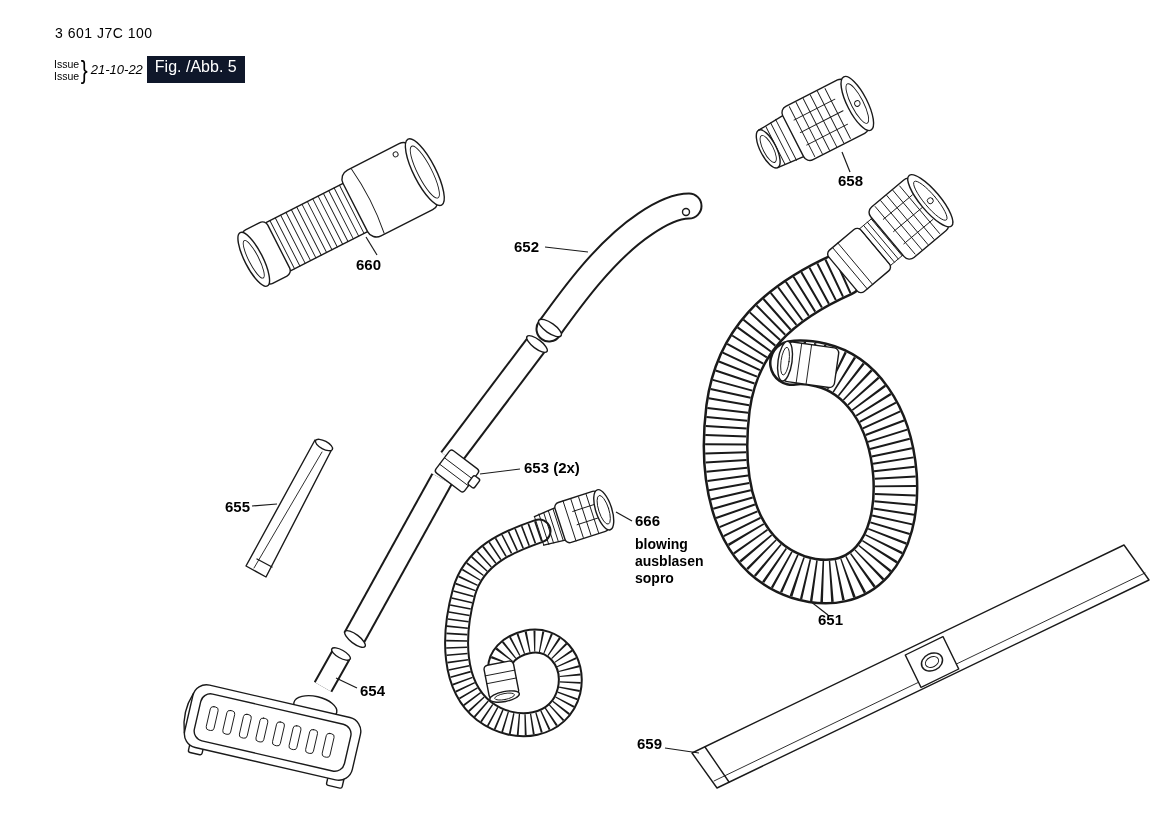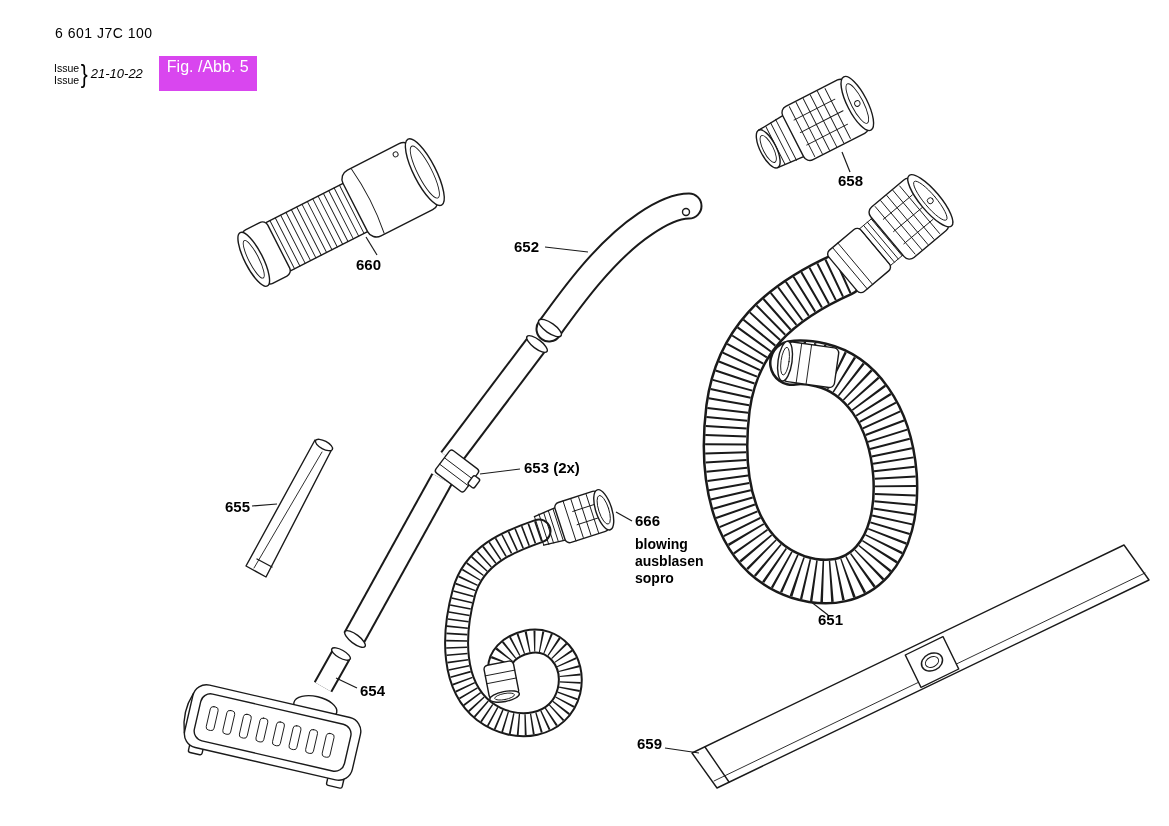--- a/index.html
+++ b/index.html
@@ -5,41 +5,41 @@
   html,body{margin:0;padding:0;background:#e8e8e8;}
   .stage{
     position:relative;width:1169px;height:826px;background:#ffffff;
     font-family:"Liberation Sans",sans-serif;color:#000;overflow:hidden;
   }
   .pn{position:absolute;left:55px;top:25px;font-size:14px;letter-spacing:.5px;}
   .hdr{position:absolute;left:54px;top:56px;display:flex;align-items:center;}
   .is-labels{display:flex;flex-direction:column;font-size:10.5px;line-height:12px;text-align:right;}
   .brace{font-size:26px;font-weight:300;line-height:26px;margin-left:1px;transform:scaleX(.8);}
   .date{font-size:13px;margin-left:2px;font-style:italic;}
-  .figbox{margin-left:16px;background:#d946ef;color:#fff;font-size:16px;padding:2px 8px 15px 8px;}
+  .figbox{margin-left:4px;background:#0f172a;color:#fff;font-size:16px;padding:2px 8px 7px 8px;}
   .footer{position:absolute;left:1003px;top:732px;font-size:10.5px;line-height:11.8px;color:#1a1a1a;}
   svg{position:absolute;left:0;top:0;}
   .ln{fill:none;stroke:#1a1a1a;stroke-width:1.4;stroke-linecap:round;stroke-linejoin:round;}
   .lnt{fill:none;stroke:#1a1a1a;stroke-width:.9;stroke-linecap:round;}
   .fillw{fill:#fff;stroke:#1a1a1a;stroke-width:1.4;stroke-linejoin:round;}
   .tube-o{fill:none;stroke:#1a1a1a;stroke-linecap:round;}
   .tube-ob{fill:none;stroke:#1a1a1a;stroke-linecap:butt;}
   .tube-i{fill:none;stroke:#fff;stroke-linecap:round;}
   .tube-ib{fill:none;stroke:#fff;stroke-linecap:butt;}
   .ribs{fill:none;stroke:#1a1a1a;stroke-linecap:butt;}
   .ldr{stroke:#1a1a1a;stroke-width:1.2;}
   .callout{font:700 15px "Liberation Sans",sans-serif;fill:#000;}
   .callout-sub{font:700 14px "Liberation Sans",sans-serif;fill:#000;}
 </style>
 </head>
 <body>
 
 <div class="stage">
 
-  <div class="pn">6 601 J7C 100</div>
+  <div class="pn">3 601 J7C 100</div>
 
   <div class="hdr">
     <div class="is-labels">
       <span>Issue</span>
       <span>Issue</span>
     </div>
     <span class="brace">}</span>
     <span class="date">21-10-22</span>
     <span class="figbox">Fig. /Abb. 5</span>
   </div>

